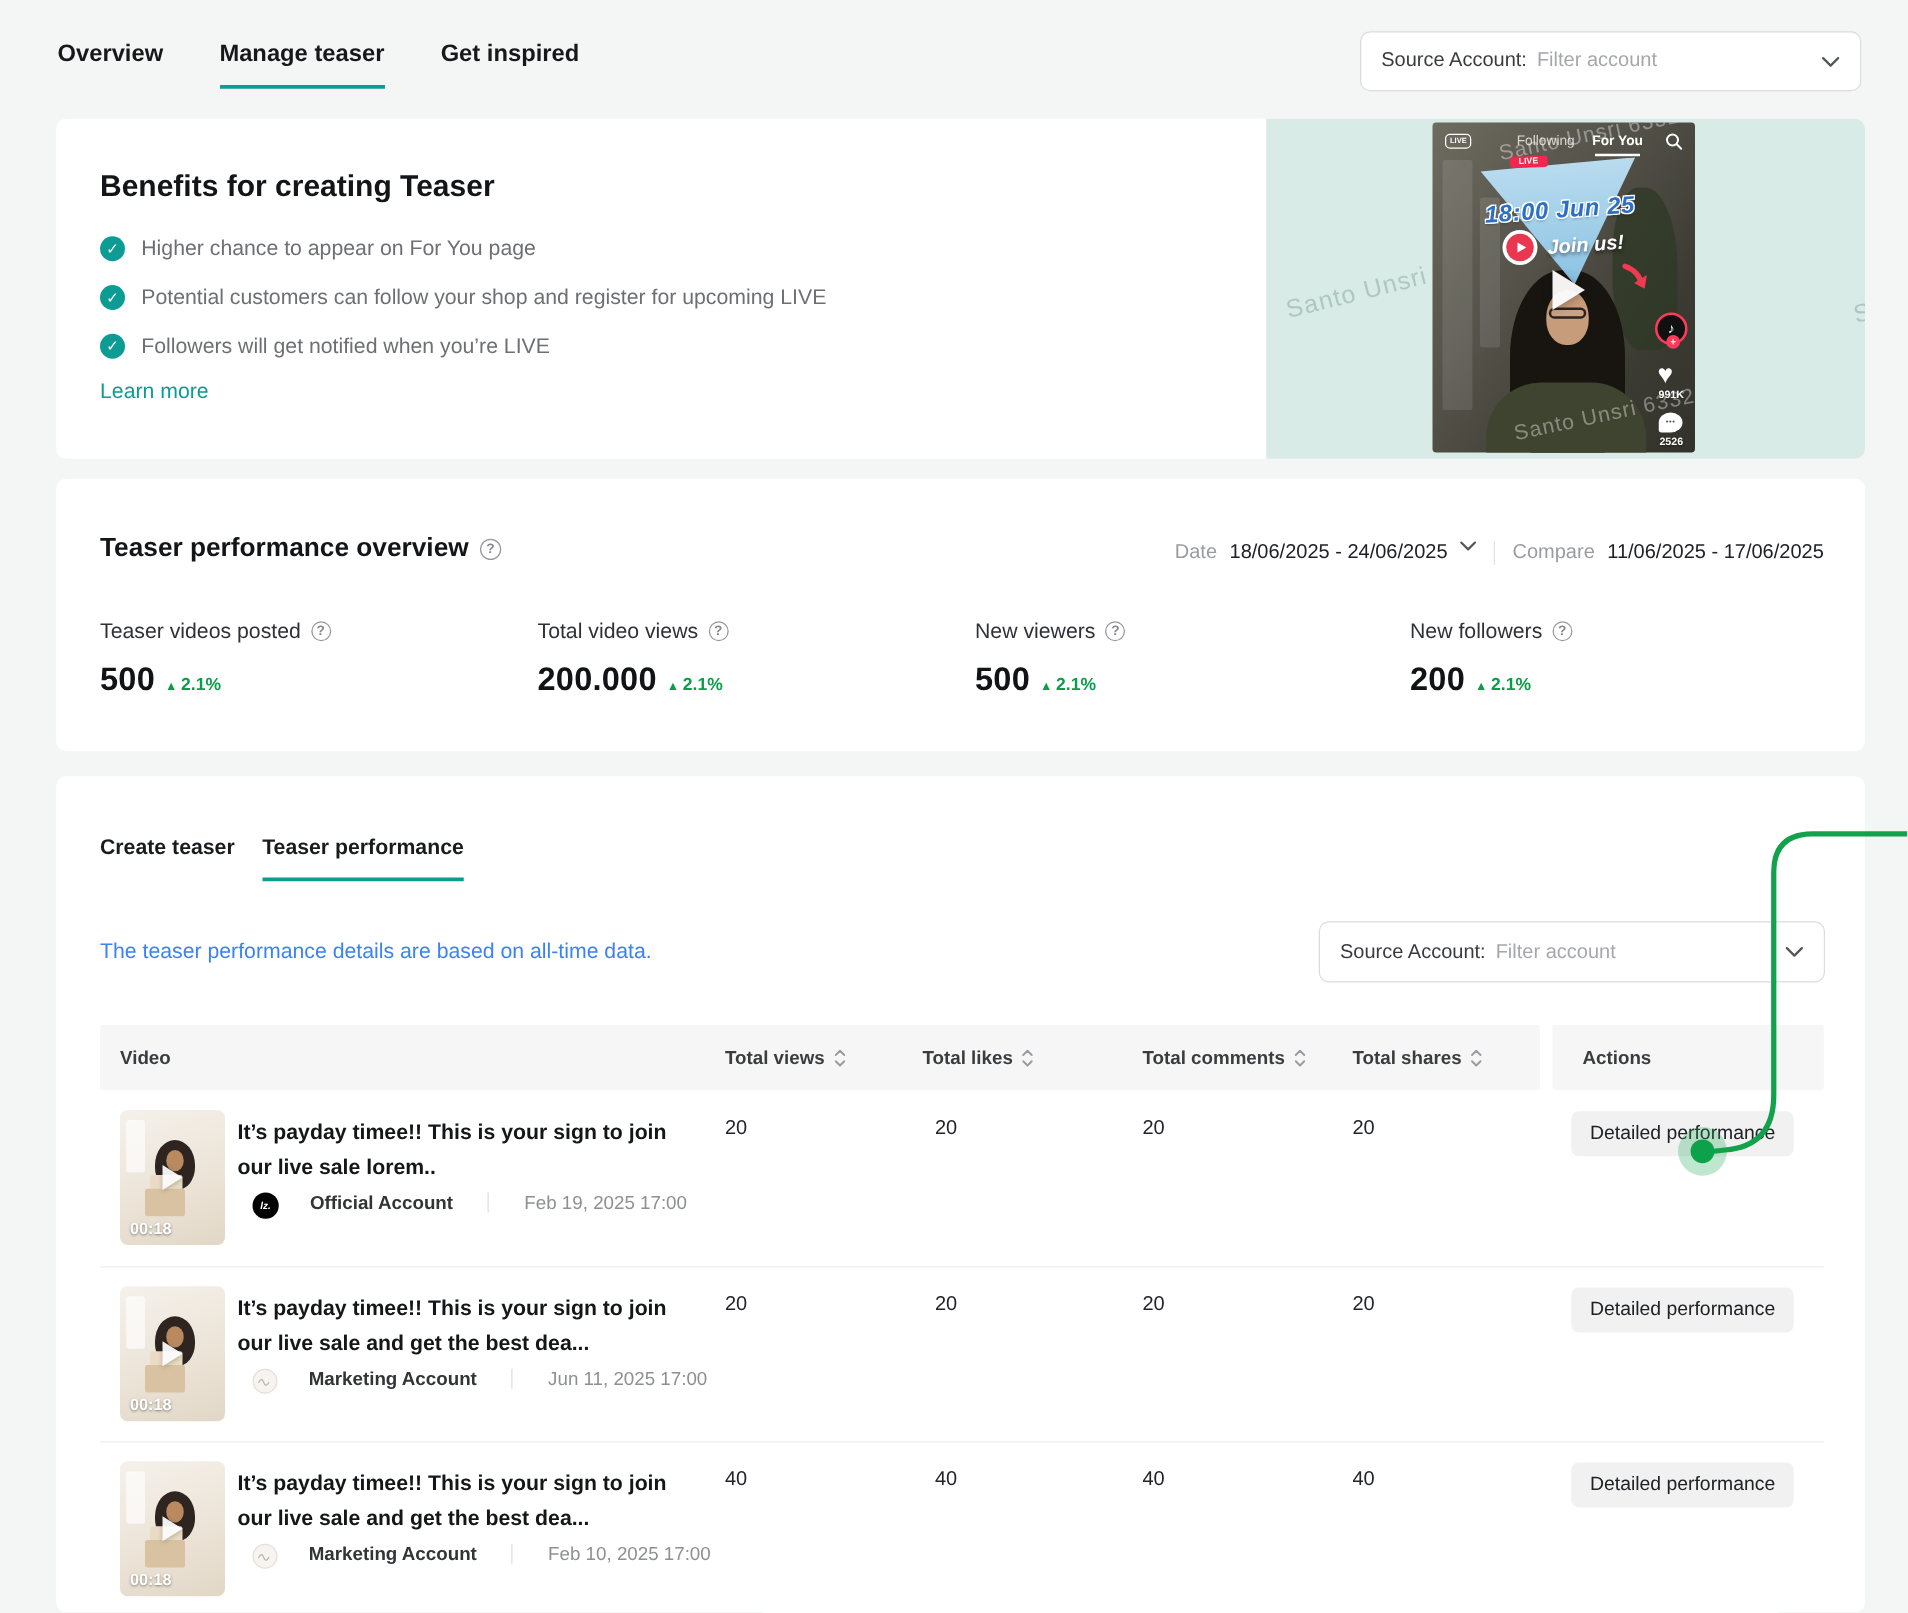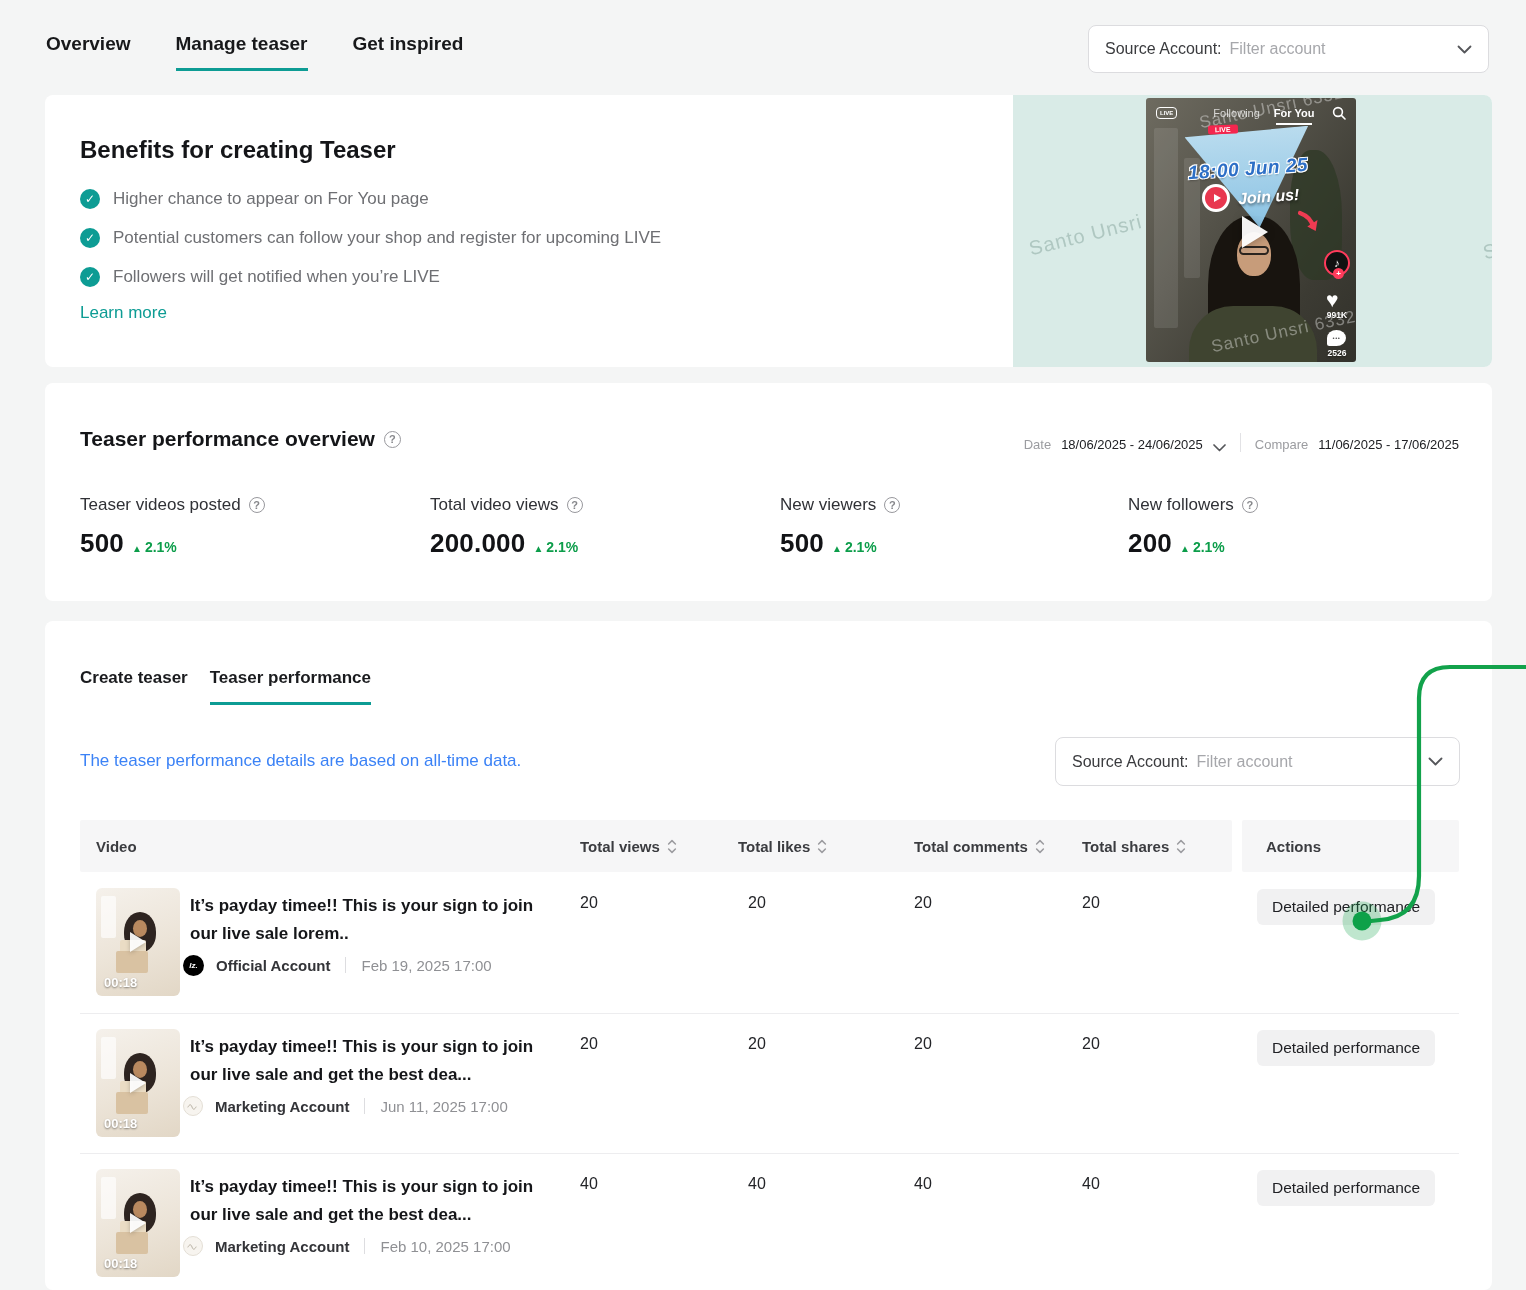--- a/index.html
+++ b/index.html
@@ -74,21 +74,21 @@
   .ph-heart { position:absolute; left:180px; top:192px; color:#fff; font-size:21px; text-align:center; line-height:20px; }
   .ph-count { position:absolute; color:#fff; font-size:8.5px; font-weight:600; width:40px; text-align:center; text-shadow:0 1px 2px rgba(0,0,0,.4); }
   .ph-bubble { position:absolute; left:181px; top:232px; width:19px; height:16px; background:#fff; border-radius:50% 50% 50% 12%;
                display:flex; align-items:center; justify-content:center; font-size:6px; color:#555; letter-spacing:.5px; }
 
   
   .ov-title { position:absolute; left:35px; top:44px; display:flex; align-items:center; gap:9px; }
   .ov-title .t { font-size:21px; font-weight:700; color:#141518; }
   .qicon { width:17px; height:17px; border-radius:50%; border:1.3px solid #98989d; color:#86878b; font-size:11px; font-weight:700;
            display:inline-flex; align-items:center; justify-content:center; flex:0 0 auto; cursor:pointer; }
-  .date-row { position:absolute; right:33px; top:50px; display:flex; align-items:flex-end; gap:10px; font-size:13px; }
+  .date-row { position:absolute; right:33px; top:50px; display:flex; align-items:flex-start; gap:10px; font-size:16px; }
   .date-row .dlabel { color:#9b9ca0; }
   .date-row .dvalue { color:#202125; font-weight:500; cursor:pointer; }
   .date-row .vsep { width:1px; height:19px; background:#e2e2e5; margin:0 4px; }
   .metric { position:absolute; top:112px; }
   .metric .mlabel { display:flex; align-items:center; gap:8px; font-size:17px; color:#303136; }
   .metric .mvalue { margin-top:13px; display:flex; align-items:baseline; gap:8px; }
   .metric .num { font-size:26px; font-weight:700; color:#121316; letter-spacing:.2px; }
   .delta { display:flex; align-items:baseline; gap:3px; color:#0c9d4a; }
   .delta .arr { font-size:10px; }
   .delta .pct { font-size:14px; font-weight:600; }
@@ -109,21 +109,21 @@
            background:linear-gradient(160deg,#f5f1eb 0%,#ece4d8 55%,#e2d7c6 100%); }
   .thumb .shelf { position:absolute; left:5px; top:8px; width:15px; height:42px; background:rgba(255,255,255,.65); border-radius:2px; }
   .thumb .hair { position:absolute; left:28px; top:24px; width:32px; height:40px; background:#2e2420; border-radius:50% 50% 45% 45%; }
   .thumb .face { position:absolute; left:37px; top:32px; width:14px; height:17px; background:#b9895f; border-radius:50%; }
   .thumb .box2 { position:absolute; left:24px; top:52px; width:26px; height:13px; background:#eadcc4; border-radius:2px; }
   .thumb .box1 { position:absolute; left:20px; top:63px; width:32px; height:22px; background:#d9c2a2; border-radius:2px; }
   .thumb .tplay { position:absolute; left:34px; top:44px; border-left:16px solid rgba(255,255,255,.93);
                   border-top:10px solid transparent; border-bottom:10px solid transparent; filter:drop-shadow(0 1px 2px rgba(0,0,0,.25)); }
   .thumb .dur { position:absolute; left:8px; bottom:6px; color:#fff; font-size:13px; font-weight:600; text-shadow:0 1px 2px rgba(0,0,0,.45); }
   .rtitle { position:absolute; left:110px; top:19px; width:374px; font-size:17px; font-weight:700; line-height:28px; color:#151619; }
-  .rmeta { position:absolute; left:103px; top:81px; display:flex; align-items:center; gap:12px; height:22px; }
+  .rmeta { position:absolute; left:122px; top:81px; display:flex; gap:25px; height:22px; }
   .av-official { width:21px; height:21px; border-radius:50%; background:#000; color:#fff; font-size:8px; font-weight:700; font-style:italic;
                  display:flex; align-items:center; justify-content:center; }
   .av-marketing { width:20px; height:20px; border-radius:50%; background:#f7f4ef; border:1px solid #e4dfd6; display:flex; align-items:center; justify-content:center; }
   .rmeta .acct { font-size:15px; font-weight:600; color:#333438; }
   .rmeta .msep { width:1px; height:16px; background:#dddde0; margin:0 3px; }
   .rmeta .mdate { font-size:15px; color:#8f9094; }
   .vcell { position:absolute; top:21px; font-size:16px; color:#232428; }
   .act-btn { position:absolute; left:1177px; top:16px; background:#f1f1f2; border:none; border-radius:6px; padding:9px 15px;
              font-family:inherit; font-size:15.5px; font-weight:500; color:#202125; cursor:pointer; white-space:nowrap; }
 

